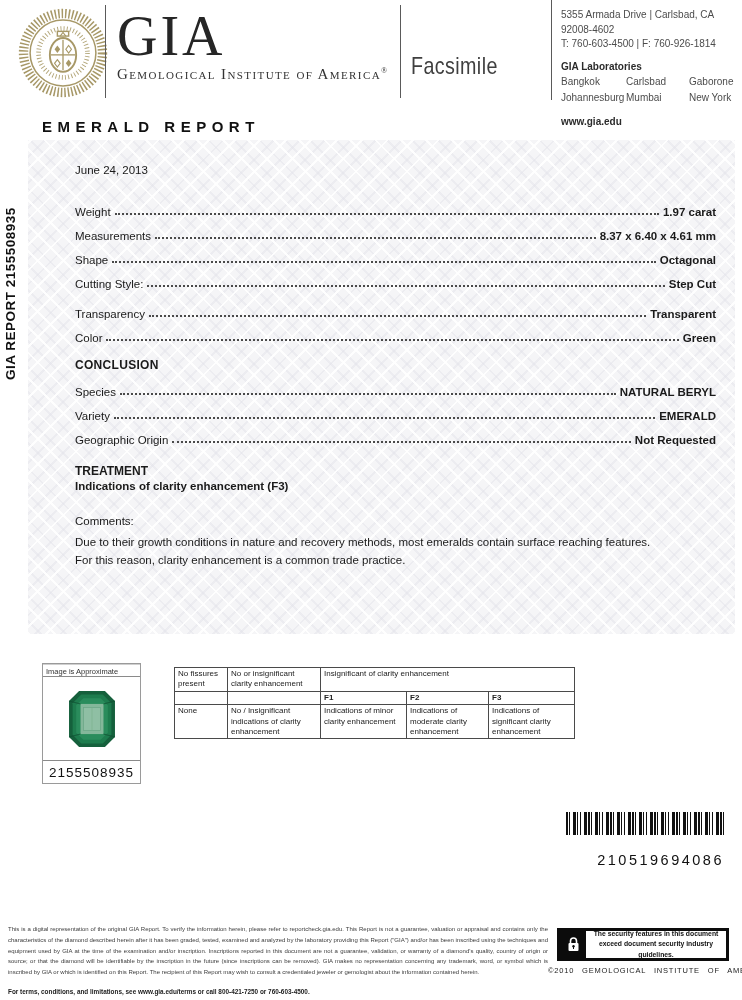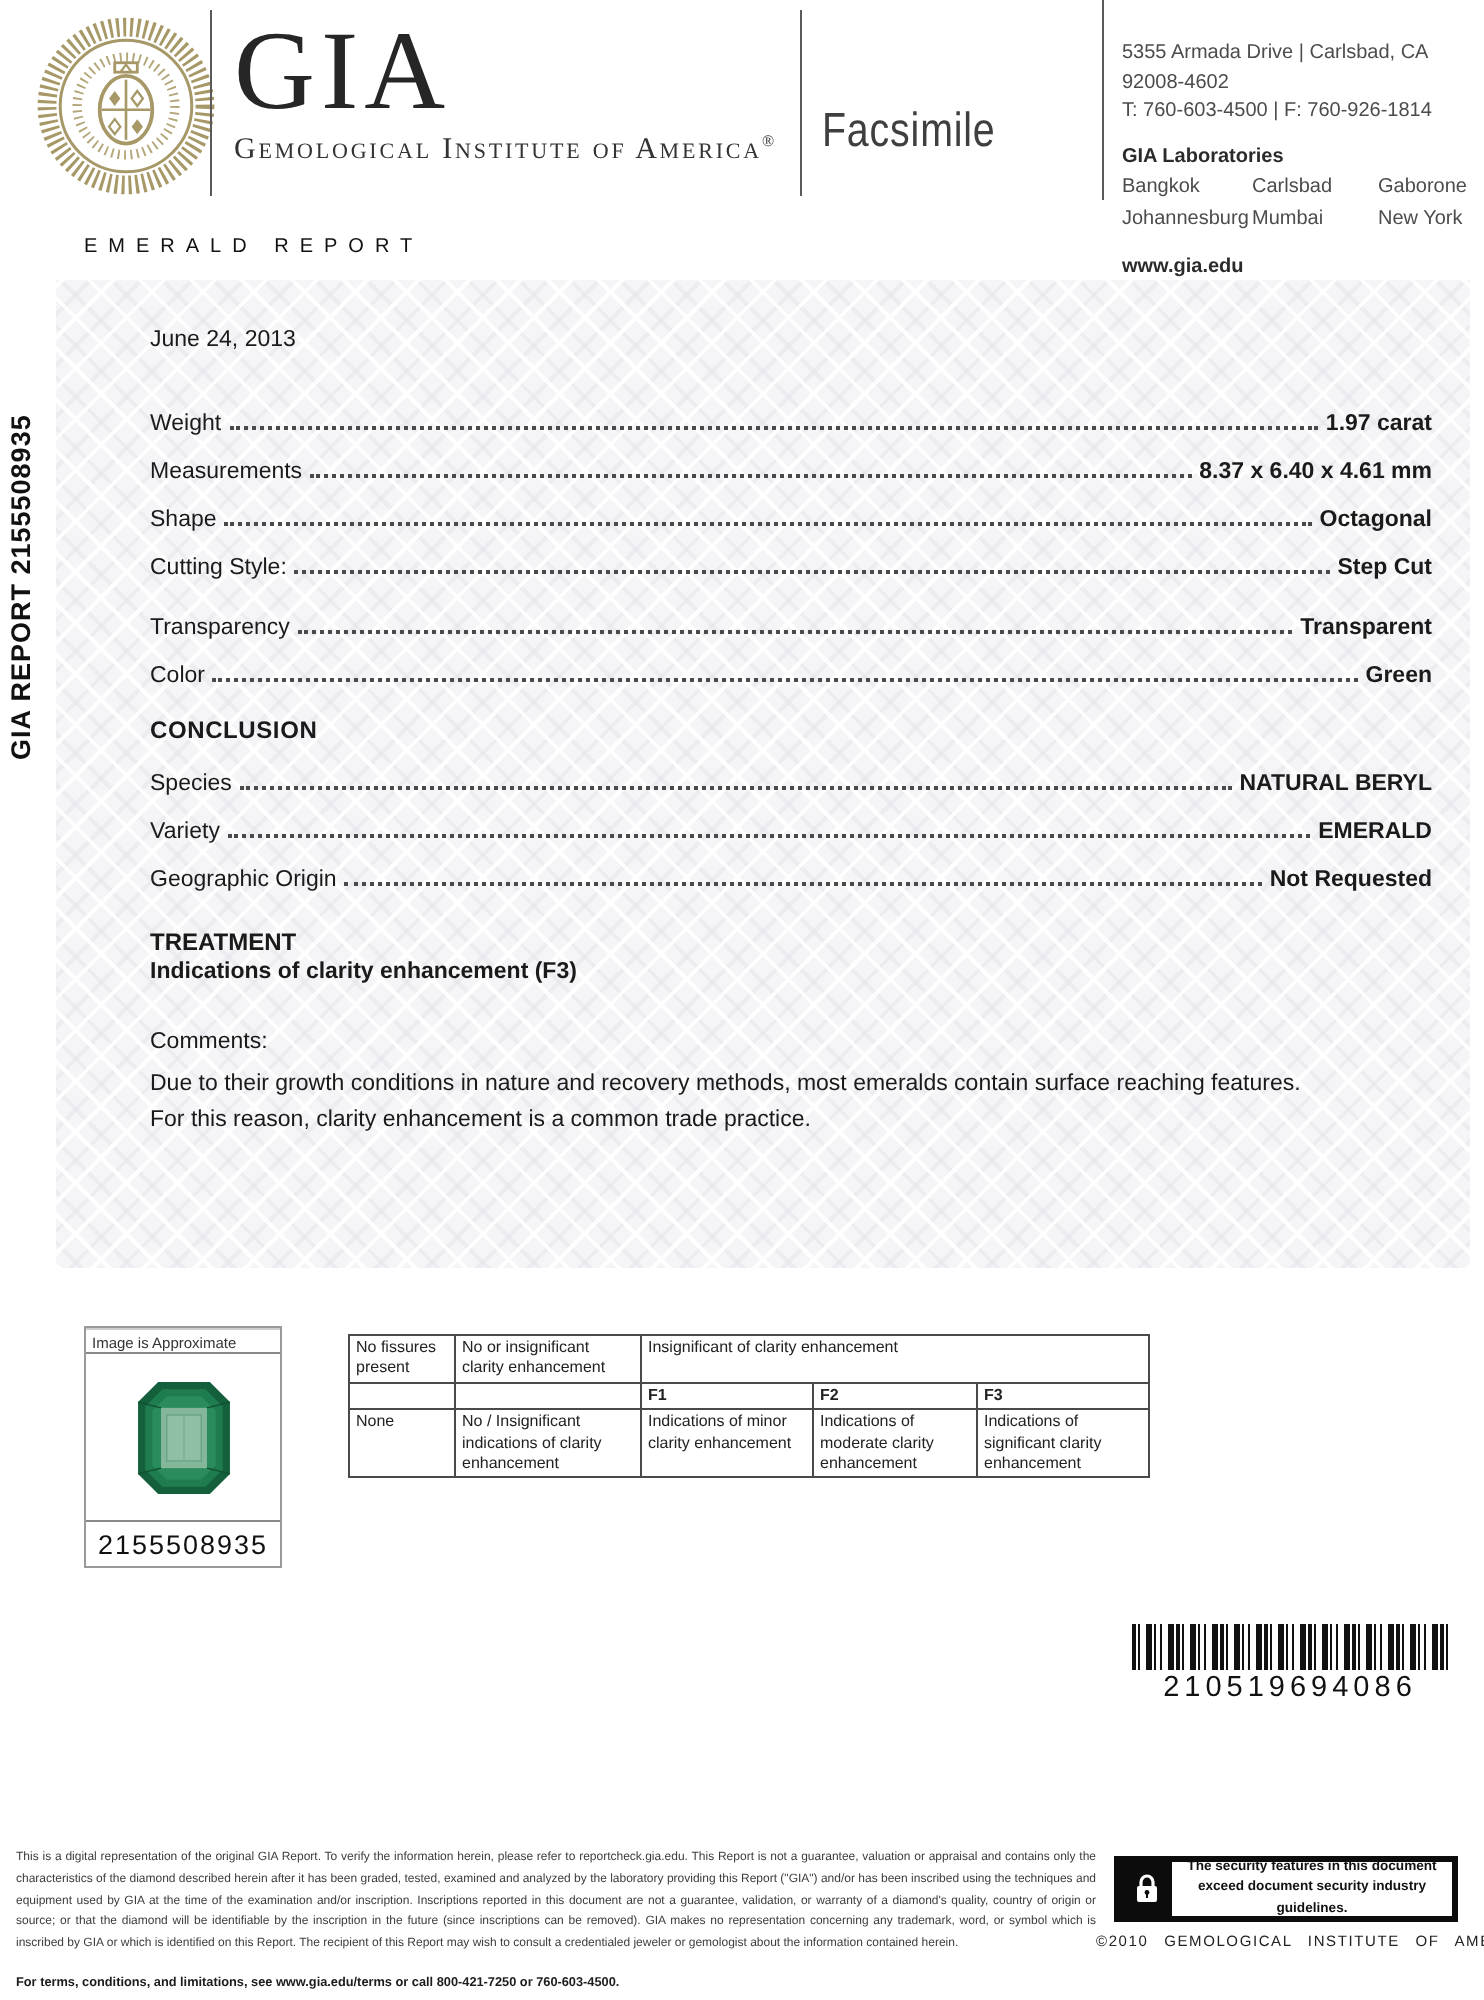--- a/index.html
+++ b/index.html
@@ -25,28 +25,28 @@
     font-family:"Liberation Serif", serif; font-variant:small-caps;
     font-size:15px; letter-spacing:1.4px; color:#333; margin-top:2px; white-space:nowrap;
   }
   .gia-sub sup { font-size:8px; }
 
   .facsimile {
     position:absolute; left:411px; top:52px; font-size:24px; color:#3f3f3f;
     transform:scaleX(0.82); transform-origin:left center; letter-spacing:0.5px;
   }
 
-  .addr { position:absolute; left:561px; top:20px; width:176px; font-size:10px; color:#4c4c4c; line-height:1.45; }
+  .addr { position:absolute; left:561px; top:8px; width:176px; font-size:10px; color:#4c4c4c; line-height:1.45; }
   .addr .labs-title { font-weight:bold; color:#2b2b2b; margin-top:8px; }
   .labs-grid { display:grid; grid-template-columns:62px 60px auto; column-gap:3px; row-gap:1px; margin-top:1px; }
   .addr .web { font-weight:bold; color:#2b2b2b; margin-top:10px; }
 
   
   .report-title {
-    position:absolute; left:42px; top:118px; font-size:10px; font-weight:normal;
+    position:absolute; left:42px; top:118px; font-size:15px; font-weight:bold;
     letter-spacing:5.5px; color:#111;
   }
   .side-label {
     position:absolute; left:3px; top:158px; height:222px; width:18px;
     writing-mode:vertical-rl; transform:rotate(180deg);
     font-size:13.5px; font-weight:bold; letter-spacing:0.5px; color:#111; white-space:nowrap;
   }
 
   
   .body-area {
@@ -99,21 +99,21 @@
 
   
   .barcode-wrap { position:absolute; left:566px; top:812px; width:158px; text-align:center; }
   .barcode {
     height:23px; width:158px;
     background:repeating-linear-gradient(90deg,
       #111 0 2px,  #fff 2px 3px,  #111 3px 4px,  #fff 4px 7px,
       #111 7px 10px,#fff 10px 11px,#111 11px 12px,#fff 12px 14px,
       #111 14px 15px,#fff 15px 18px,#111 18px 21px,#fff 21px 22px);
   }
-  .barcode-num { font-size:14.5px; letter-spacing:2.5px; color:#111; margin-top:1px; }
+  .barcode-num { font-size:14.5px; letter-spacing:2.5px; color:#111; margin-top:17px;text-align:right; }
 
   
   .disclaimer {
     position:absolute; left:8px; top:924px; width:540px;
     font-size:6px; line-height:10.8px; color:#3c3c3c; text-align:justify;
   }
   .terms { position:absolute; left:8px; top:988px; width:540px; font-size:6.4px; font-weight:bold; color:#1c1c1c; }
 
   .security-box {
     position:absolute; left:557px; top:928px; width:172px; height:33px;

